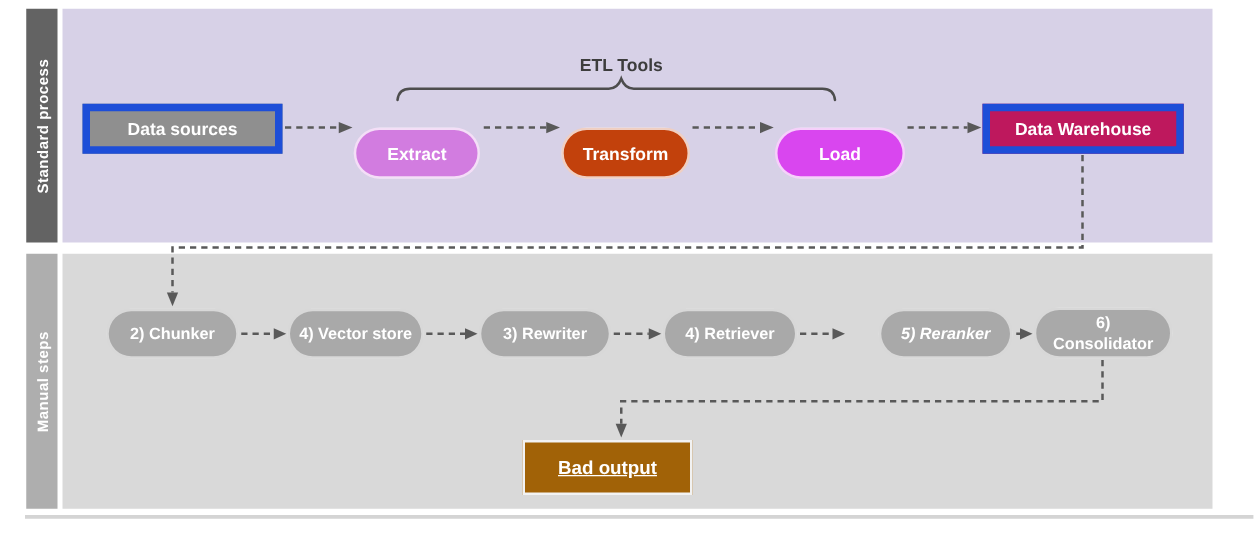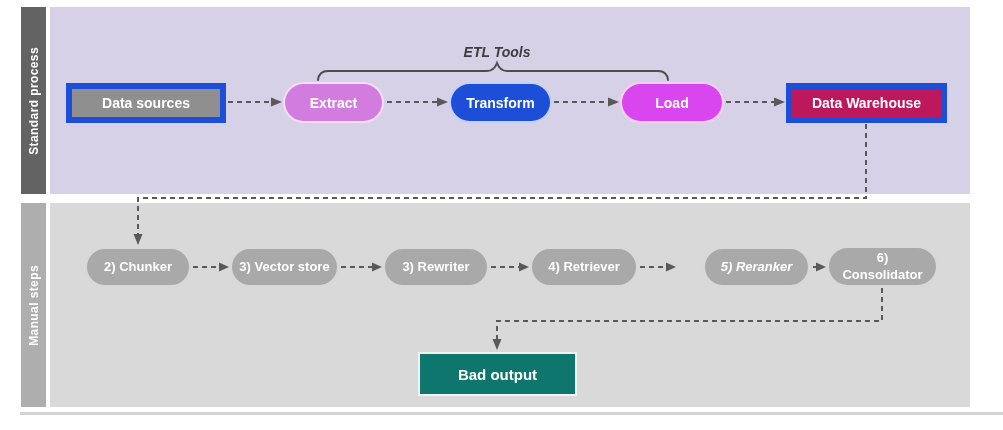--- a/index.html
+++ b/index.html
@@ -38,20 +38,21 @@
     font-weight: bold;
   }
   .box {
     border: 6px solid #1d4ed8;
     font-size: 14px;
   }
   .pill {
     border-radius: 22px;
     border: 2px solid rgba(255,255,255,0.75);
     font-size: 14px;
+    margin-top: 20px;
   }
   .pill-gray {
     border-radius: 21px;
     border: 2px solid rgba(255,255,255,0.55);
     font-size: 13px;
     line-height: 1.3;
   }
   .pill-gray span { display: inline-block; max-width: 92px; }
   .bad-box {
     border: 2px solid #f2f2f2;
@@ -118,43 +119,43 @@
     <polygon points="666,262.5 666,271.5 676,267" style="fill: rgb(89, 89, 89);"></polygon>
     <path d="M 786 267 H 816" fill="none" stroke-width="2" stroke-dasharray="5 4" style="stroke: rgb(89, 89, 89);"></path>
     <polygon points="816,262.5 816,271.5 826,267" style="fill: rgb(89, 89, 89);"></polygon>
 
     <path d="M 882 288 V 321 H 497 V 339" fill="none" stroke-width="2" stroke-dasharray="5 4" style="stroke: rgb(89, 89, 89);"></path>
     <polygon points="492.5,339 501.5,339 497,350" style="fill: rgb(89, 89, 89);"></polygon>
 
     <path d="M 318 80 Q 319 71 328 71 L 487 71 Q 494 71 497 63 Q 500 71 507 71 L 658 71 Q 667 71 668 80" fill="none" stroke-width="2" stroke-linecap="round" style="stroke: rgb(77, 77, 77);"></path>
   </svg>
 
-  <div class="bracket-label" style="color: rgb(61, 61, 61); font-style: italic;">ETL Tools</div>
+  <div class="bracket-label" style="color: rgb(61, 61, 61);">ETL Tools</div>
 
   <div class="node box" style="left: 66px; top: 83px; width: 160px; height: 40px; background-color: rgb(143, 143, 143);">Data sources</div>
   <div class="node pill" style="left: 283px; top: 82px; width: 101px; height: 41px; background-color: rgb(210, 124, 224);">Extract</div>
-  <div class="node pill" style="left: 449px; top: 82px; width: 103px; height: 41px; background-color: #1d4ed8;">Transform</div>
+  <div class="node pill" style="left: 449px; top: 82px; width: 103px; height: 41px; background-color: #c2410c;">Transform</div>
   <div class="node pill" style="left: 620px; top: 82px; width: 104px; height: 41px; background-color: #d946ef;">Load</div>
   <div class="node box" style="left: 786px; top: 83px; width: 161px; height: 40px; background-color: #be185d;">Data Warehouse</div>
 
   <div class="node pill-gray" style="left: 85px; top: 247px; width: 106px; height: 40px; background-color: rgb(169, 169, 169);">
     <span>2) Chunker</span>
   </div>
   <div class="node pill-gray" style="left: 230px; top: 247px; width: 109px; height: 40px; background-color: rgb(169, 169, 169);">
-    <span>3) Vector store</span>
+    <span>4) Vector store</span>
   </div>
   <div class="node pill-gray" style="left: 383px; top: 247px; width: 106px; height: 40px; background-color: rgb(169, 169, 169);">
     <span>3) Rewriter</span>
   </div>
   <div class="node pill-gray" style="left: 530px; top: 247px; width: 108px; height: 40px; background-color: rgb(169, 169, 169);">
     <span>4) Retriever</span>
   </div>
   <div class="node pill-gray" style="left: 703px; top: 247px; width: 107px; height: 40px; background-color: rgb(169, 169, 169); font-style: italic;">
     <span>5) Reranker</span>
   </div>
   <div class="node pill-gray" style="left: 827px; top: 246px; width: 111px; height: 41px; background-color: rgb(169, 169, 169);">
     <span>6) Consolidator</span>
   </div>
 
-  <div class="node bad-box" style="left: 418px; top: 352px; width: 159px; height: 44px; background-color: #0f766e;">Bad output</div>
+  <div class="node bad-box" style="left: 418px; top: 352px; width: 136px; height: 44px; background-color: #a16207; text-decoration: underline;">Bad output</div>
 
   <div class="divider" style="background-color: rgb(212, 212, 212);"></div>
 </div>
 
 </body></html>

